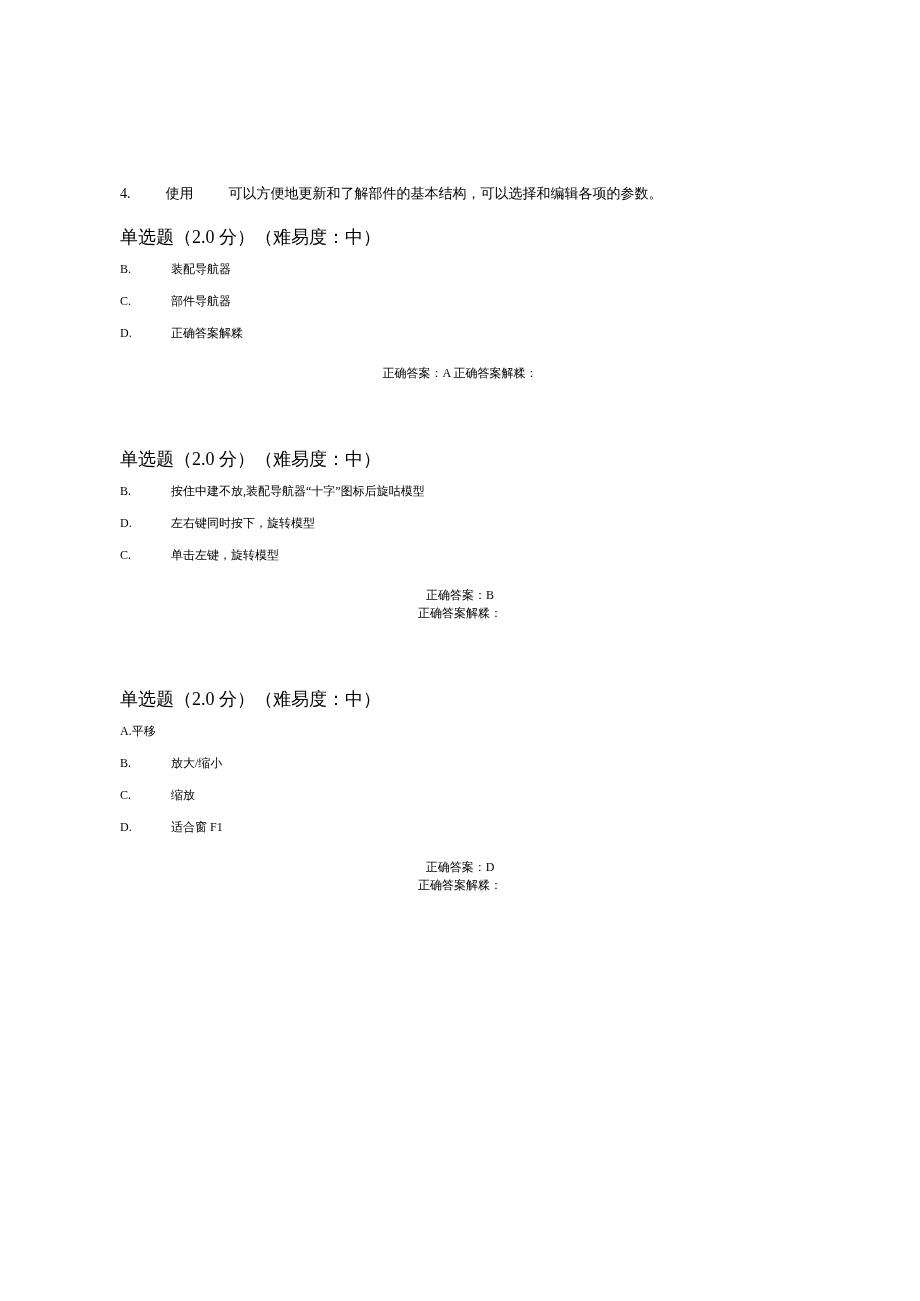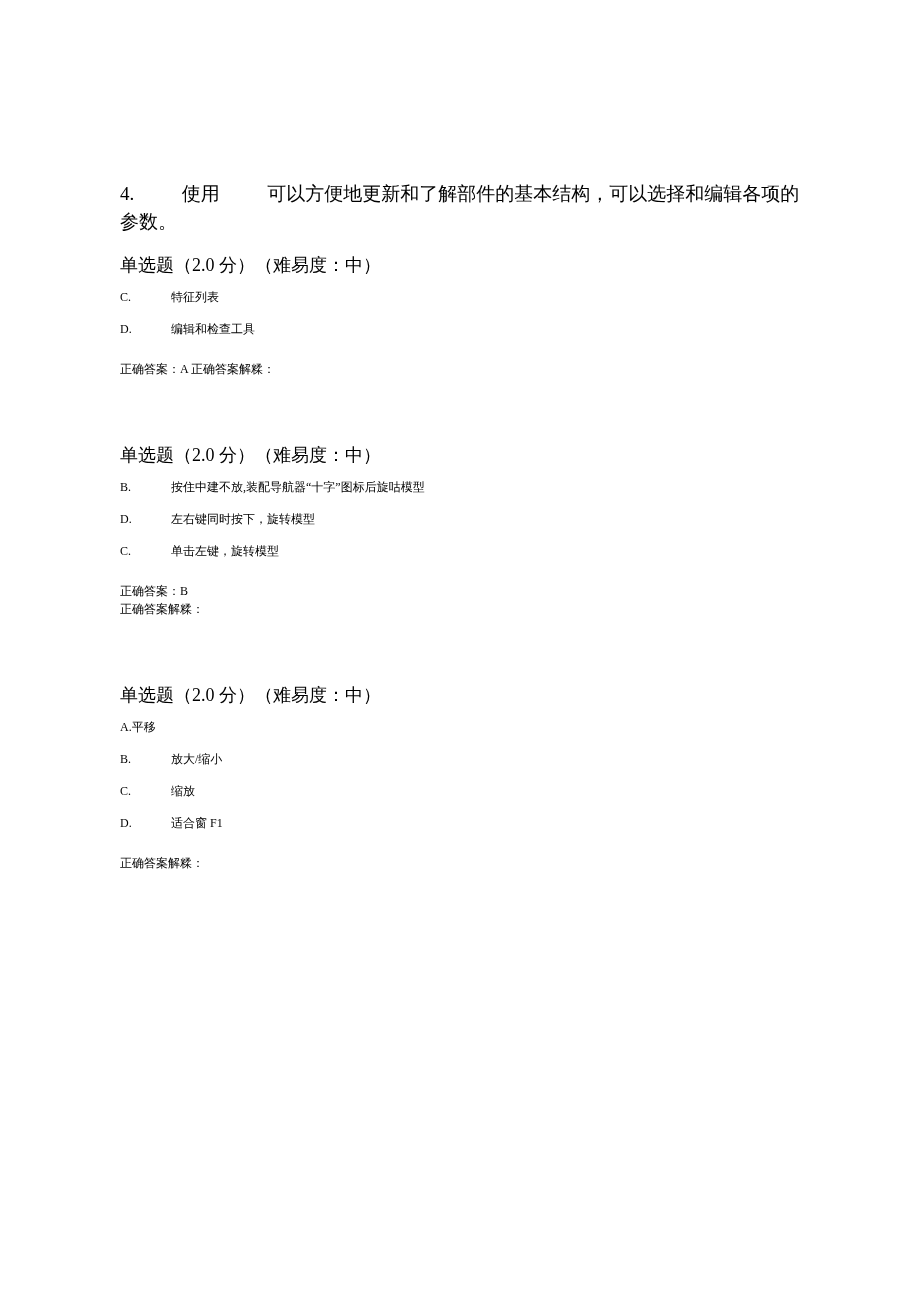--- a/index.html
+++ b/index.html
@@ -13,21 +13,21 @@
     min-height: 1301px;
     margin: 0 auto;
     padding: 180px 120px 100px 120px;
     box-sizing: border-box;
     background: #ffffff;
   }
   .question-block {
     margin-bottom: 68px;
   }
   .q-title {
-    font-size: 19px;
+    font-size: 14px;
     line-height: 28px;
     margin: 0 0 20px 0;
     font-family: "SimSun", "宋体", serif;
   }
   .q-num {
     display: inline;
   }
   .q-text {
     display: inline;
   }
@@ -55,46 +55,51 @@
     vertical-align: top;
   }
   .opt-text {
     display: inline;
   }
   .answer-block {
     font-size: 12px;
     line-height: 18px;
     margin-top: 22px;
     font-family: "SimSun", "宋体", serif;
+    text-align: center;
   }
   .answer-line {
     display: block;
   }
 </style>
 </head>
 <body>
 
 <div class="page">
 
   <div class="question-block">
     <p class="q-title">
       <span class="q-num">4.</span>
       <span>　　</span>
       <span class="q-text">使用</span>
       <span>　　</span>
       <span class="q-text">可以方便地更新和了解部件的基本结构，可以选择和编辑各项的参数。</span>
     </p>
     <div class="q-meta">单选题（2.0 分）（难易度：中）</div>
     <div class="opt-row">
+      <span class="opt-letter">B.</span>
+      <span class="opt-text">装配导航器</span>
+    </div>
+    <div class="opt-row">
       <span class="opt-letter">C.</span>
-      <span class="opt-text">特征列表</span>
+      <span class="opt-text">部件导航器</span>
     </div>
     <div class="opt-row">
       <span class="opt-letter">D.</span>
-      <span class="opt-text">编辑和检查工具</span>
+      <span class="opt-text">正确答案解糅</span>
     </div>
     <div class="answer-block">
       <span class="answer-line">正确答案：A 正确答案解糅：</span>
     </div>
   </div>
 
   <div class="question-block">
     <div class="q-meta">单选题（2.0 分）（难易度：中）</div>
     <div class="opt-row">
       <span class="opt-letter">B.</span>
@@ -123,17 +128,18 @@
     </div>
     <div class="opt-row">
       <span class="opt-letter">C.</span>
       <span class="opt-text">缩放</span>
     </div>
     <div class="opt-row">
       <span class="opt-letter">D.</span>
       <span class="opt-text">适合窗 F1</span>
     </div>
     <div class="answer-block">
+      <span class="answer-line">正确答案：D</span>
       <span class="answer-line">正确答案解糅：</span>
     </div>
   </div>
 
 </div>
 
 </body></html>

